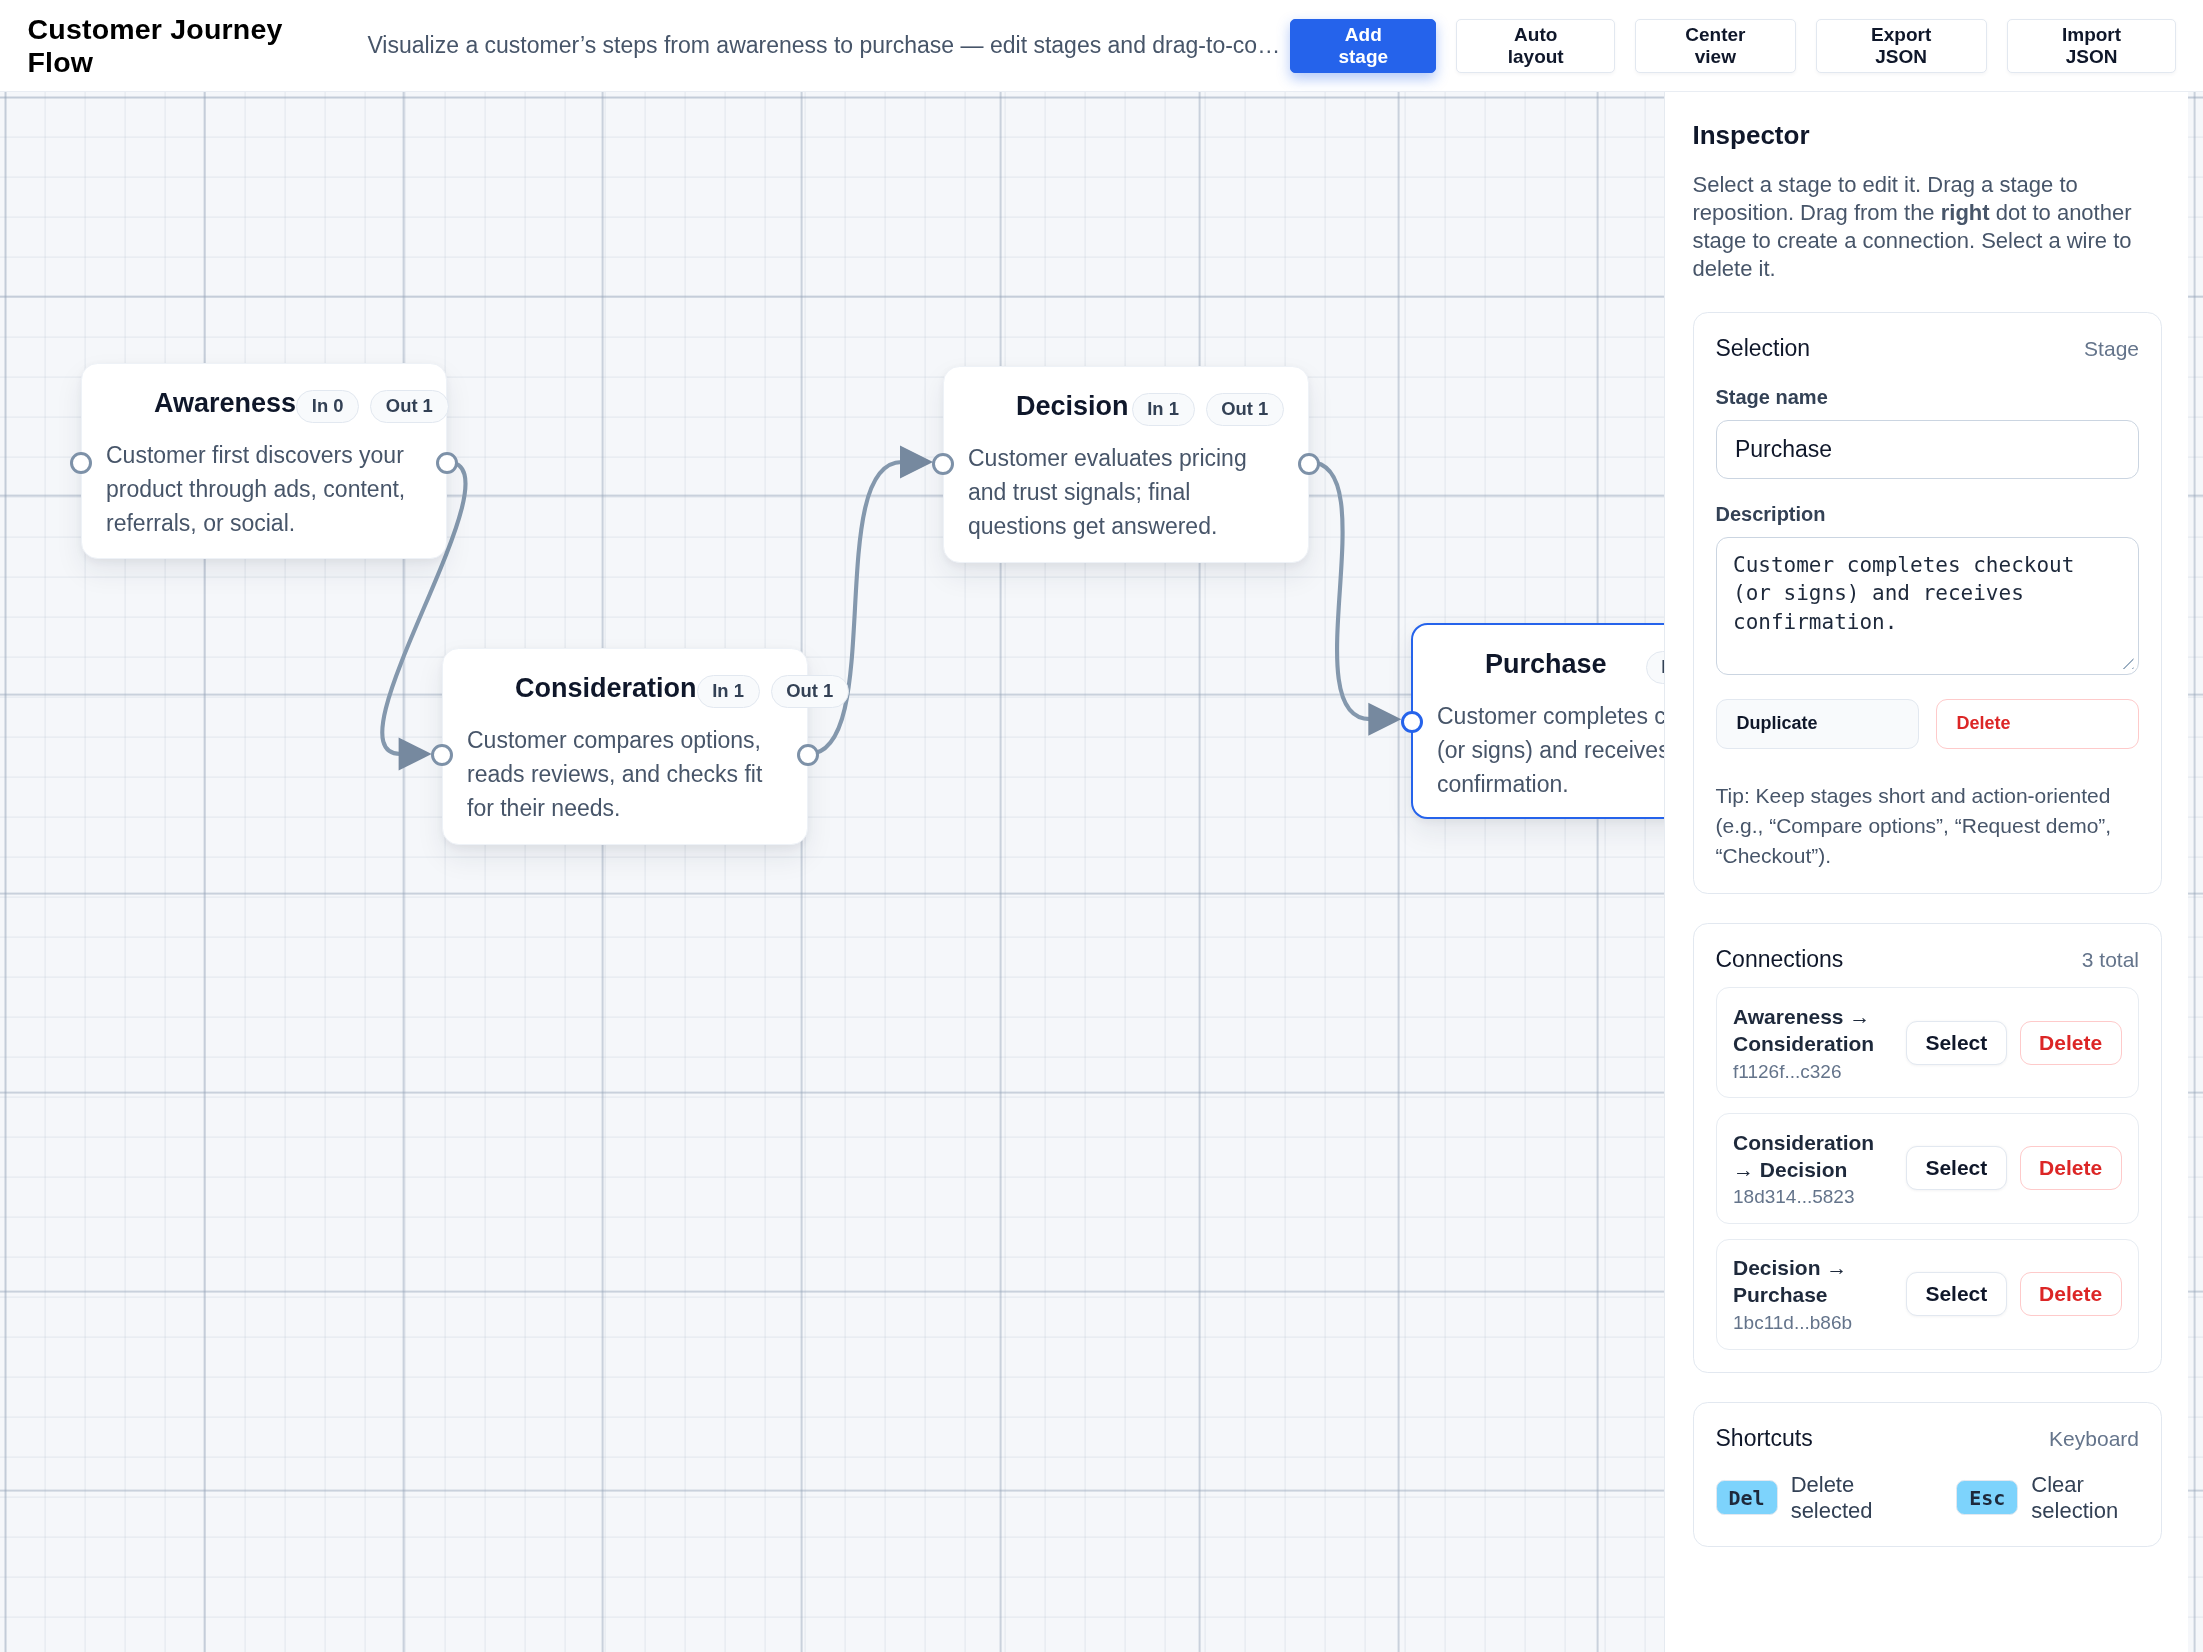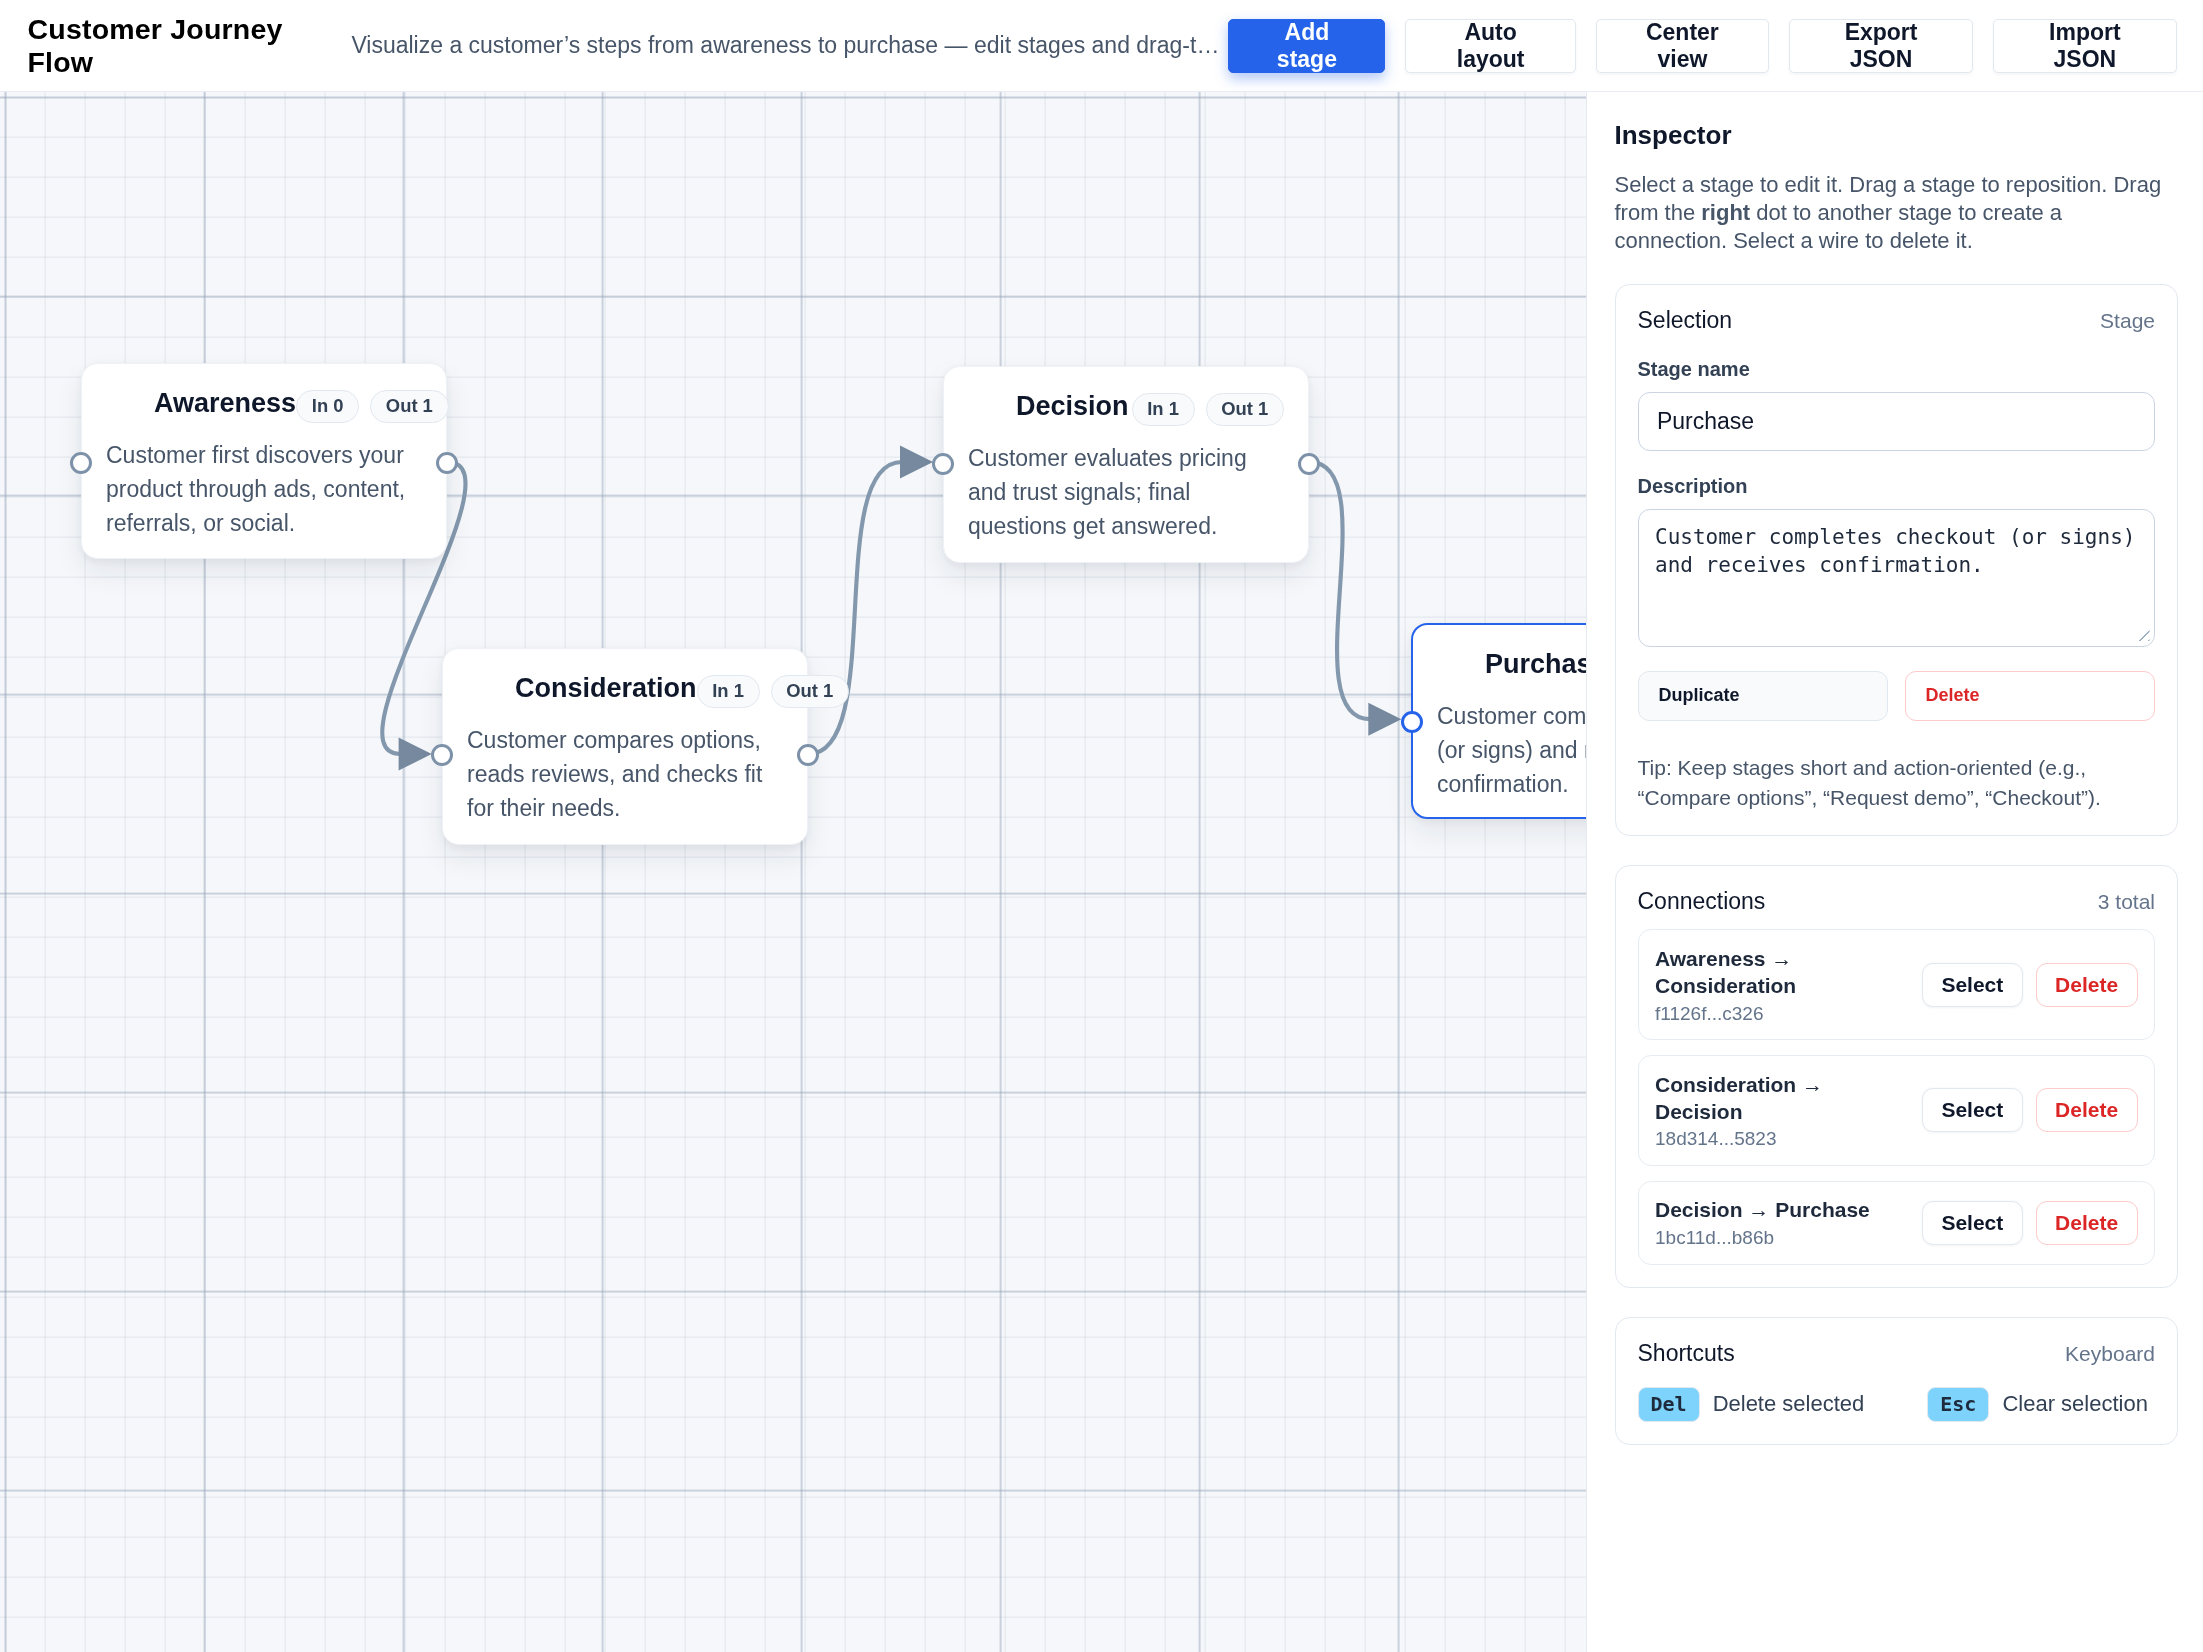--- a/index.html
+++ b/index.html
@@ -15,21 +15,21 @@
     background:#ffffff; border-bottom:1.8px solid #e9edf3;
     display:flex; align-items:center; padding:0 27.5px; z-index:30;
   }
   .app-title { font-size:28.5px; font-weight:bold; color:#000000; letter-spacing:0.2px; }
   .app-subtitle {
     font-size:23px; color:#475569; margin-left:16.5px; white-space:nowrap;
     overflow:hidden; text-overflow:ellipsis; max-width:964px;
   }
   .header-actions { margin-left:auto; display:flex; gap:20px; }
   .btn {
-    height:54px; border-radius:5px; padding:0 27.5px; font-size:23px; font-weight:bold;
+    height:54px; border-radius:5px; padding:0 27.5px; font-size:19px; font-weight:bold;
     display:inline-flex; align-items:center; justify-content:center; cursor:pointer;
     border:1.8px solid #e2e8f0; background:#ffffff; color:#0f172a;
     box-shadow:0 1.8px 3.7px rgba(15,23,42,.04);
   }
   .btn-primary { background:#2563eb; border-color:#2563eb; color:#ffffff;
     box-shadow:0 5.5px 13px rgba(37,99,235,.35); }
 
   
   .canvas {
     position:absolute; top:92px; left:0; width:2204px; height:1561px;
@@ -62,21 +62,21 @@
   }
   .node-desc { margin-top:14.7px; font-size:23px; line-height:34px; color:#475569; width:321px; }
   .port {
     position:absolute; width:22px; height:22px; border-radius:50%;
     background:#ffffff; border:3.7px solid #7d91a8;
   }
   .port.blue { border-color:#2563eb; }
 
   
   .inspector {
-    position:absolute; top:92px; right:0; width:618px; height:1561px;
+    position:absolute; top:92px; right:16px; width:524px; height:1561px;
     background:#ffffff; border-left:1.8px solid #e5eaf0; z-index:20;
     padding:27.5px 26px 0 27.5px;
   }
   .inspector h2 { font-size:26px; font-weight:bold; color:#0f172a; }
   .inspector-help { margin-top:20px; font-size:22px; line-height:28px; color:#475569; }
   .card {
     border:1.8px solid #e2e8f0; border-radius:14.7px; padding:22px; margin-top:29px;
     background:#ffffff;
   }
   .card-head { display:flex; align-items:baseline; }

